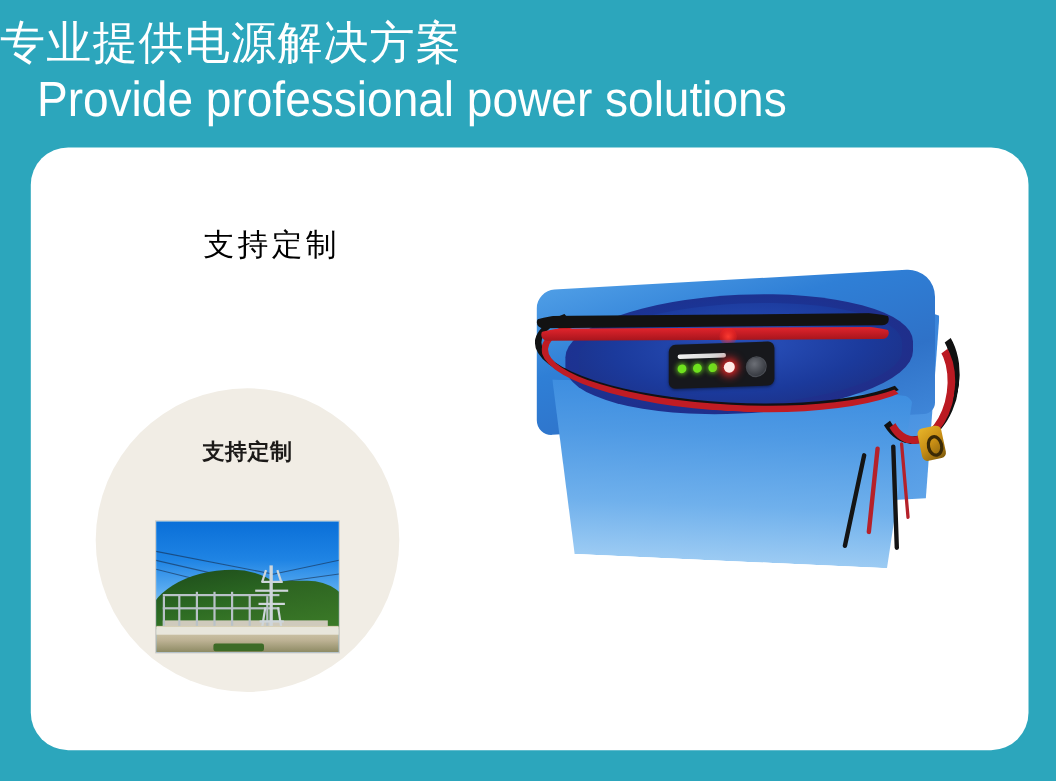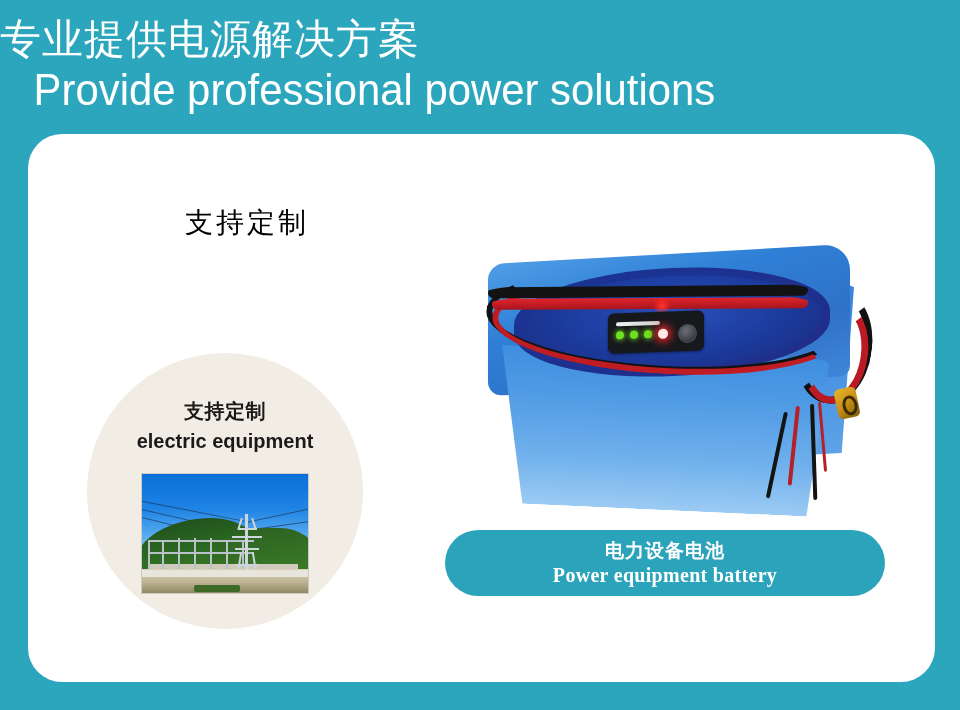--- a/index.html
+++ b/index.html
@@ -415,21 +415,20 @@
     <div class="header-cn">专业提供电源解决方案</div>
     <div class="header-en">Provide professional power solutions</div>
   </div>
 
   <div class="card"></div>
 
   <div class="support-cn">支持定制</div>
 
   <div class="badge-circle"></div>
   <div class="badge-cn">支持定制</div>
-  <div class="badge-en">electric equipment</div>
 
   <div class="photo-frame">
     <div class="sky"></div>
     <div class="wire" style="left:-4px; top:26px; width:112px; transform:rotate(11deg);"></div>
     <div class="wire" style="left:-4px; top:34px; width:112px; transform:rotate(13deg);"></div>
     <div class="wire" style="left:-4px; top:42px; width:116px; transform:rotate(14deg);"></div>
     <div class="wire" style="left:104px; top:48px; width:68px; transform:rotate(-12deg);"></div>
     <div class="wire" style="left:104px; top:56px; width:68px; transform:rotate(-8deg);"></div>
     <div class="hill"></div>
     <div class="hill2"></div>
@@ -486,18 +485,14 @@
     <div class="led-panel">
       <div class="led-bar"></div>
       <div class="led led-g" style="left:8px;"></div>
       <div class="led led-g" style="left:22px;"></div>
       <div class="led led-g" style="left:36px;"></div>
       <div class="led led-r" style="left:50px;"></div>
       <div class="led-btn"></div>
     </div>
   </div>
 
-  <div class="pill">
-    <div class="pill-cn">电力设备电池</div>
-    <div class="pill-en">Power equipment battery</div>
-  </div>
 
 </div>
 
 </body></html>

